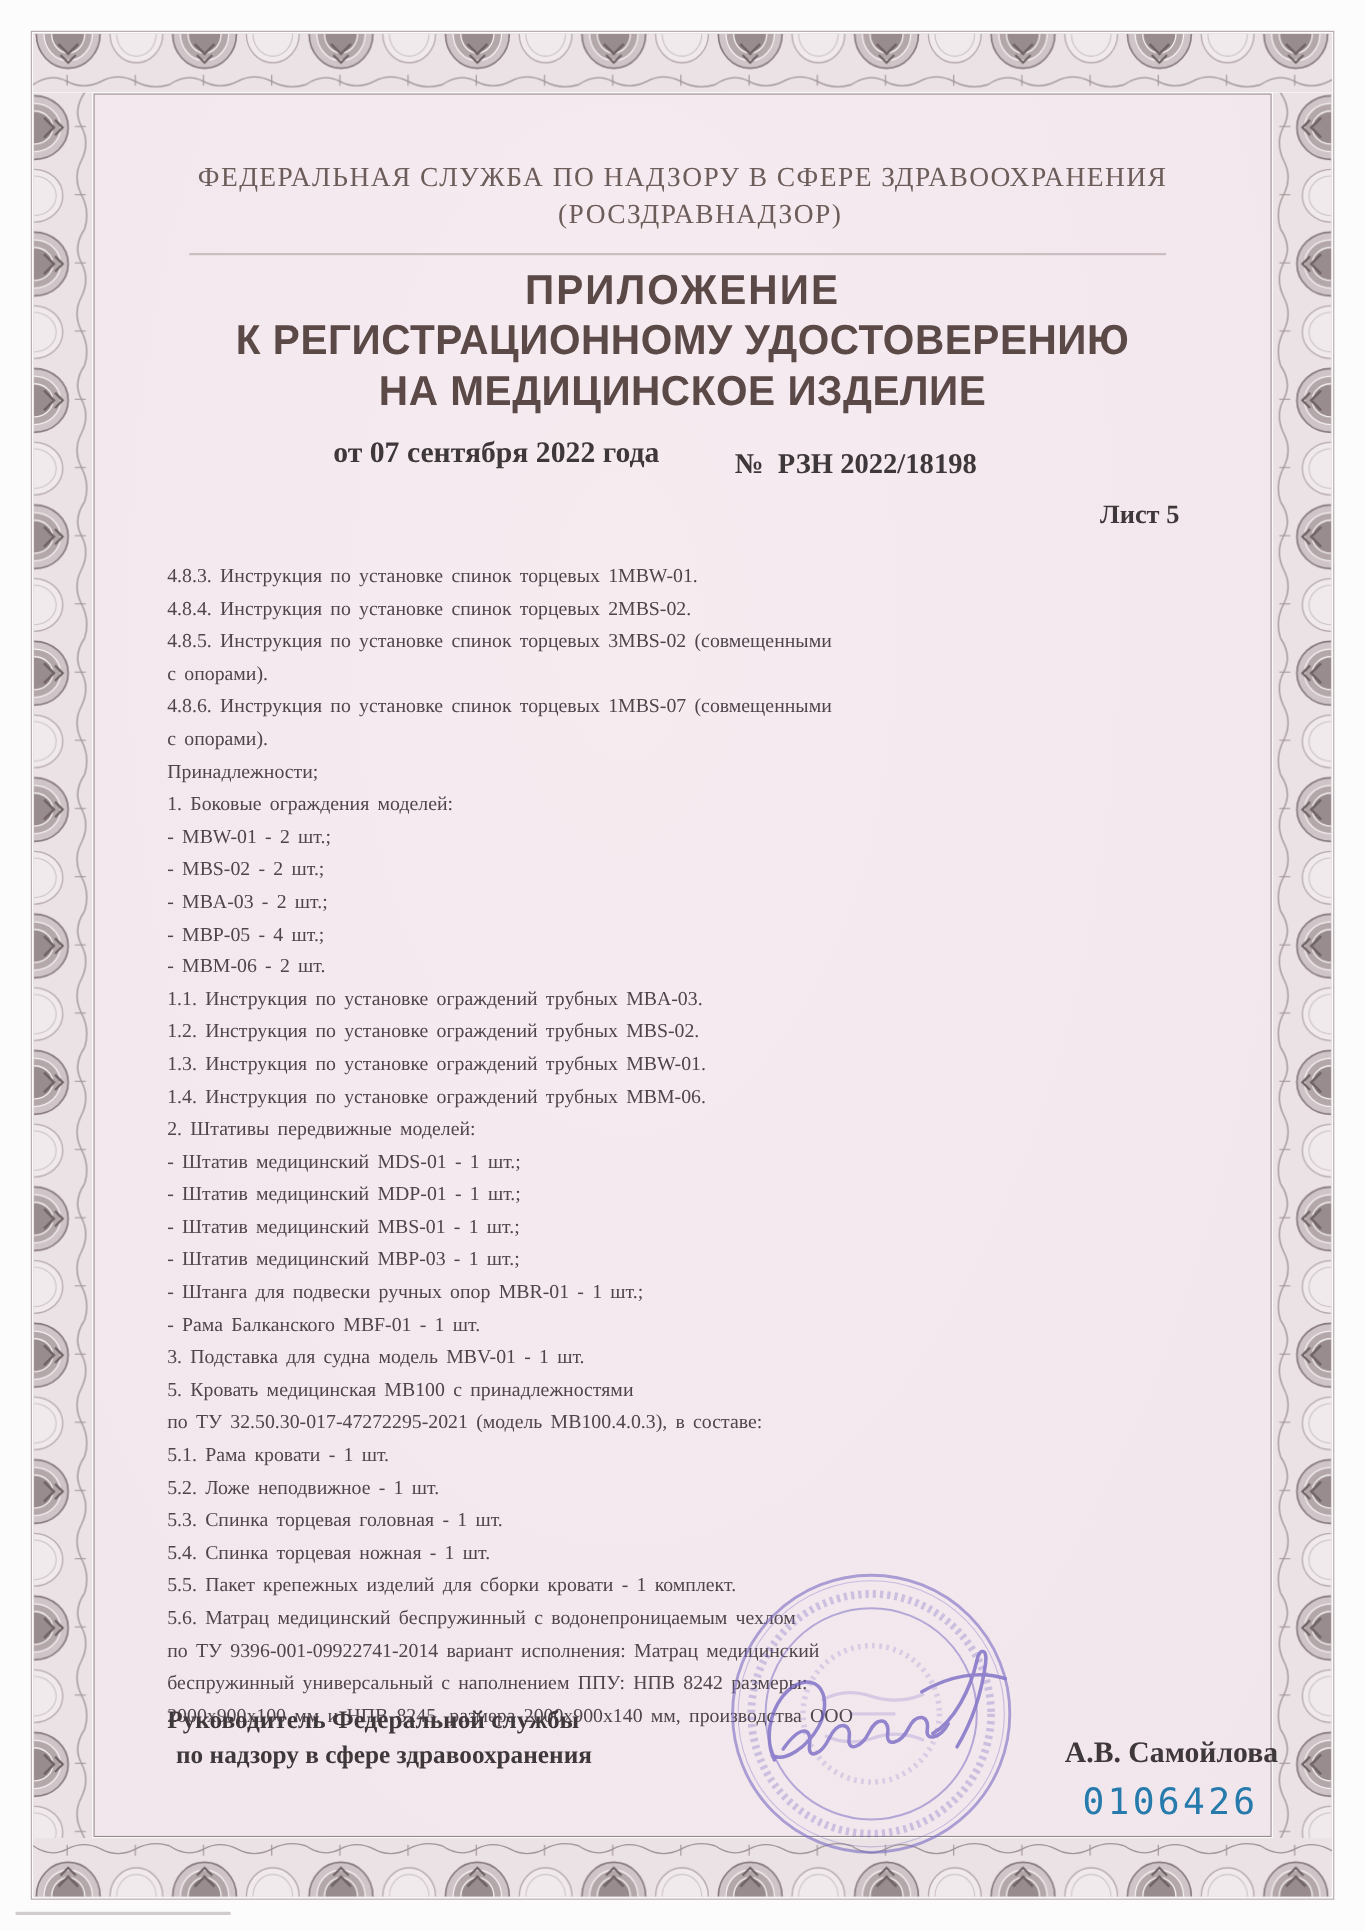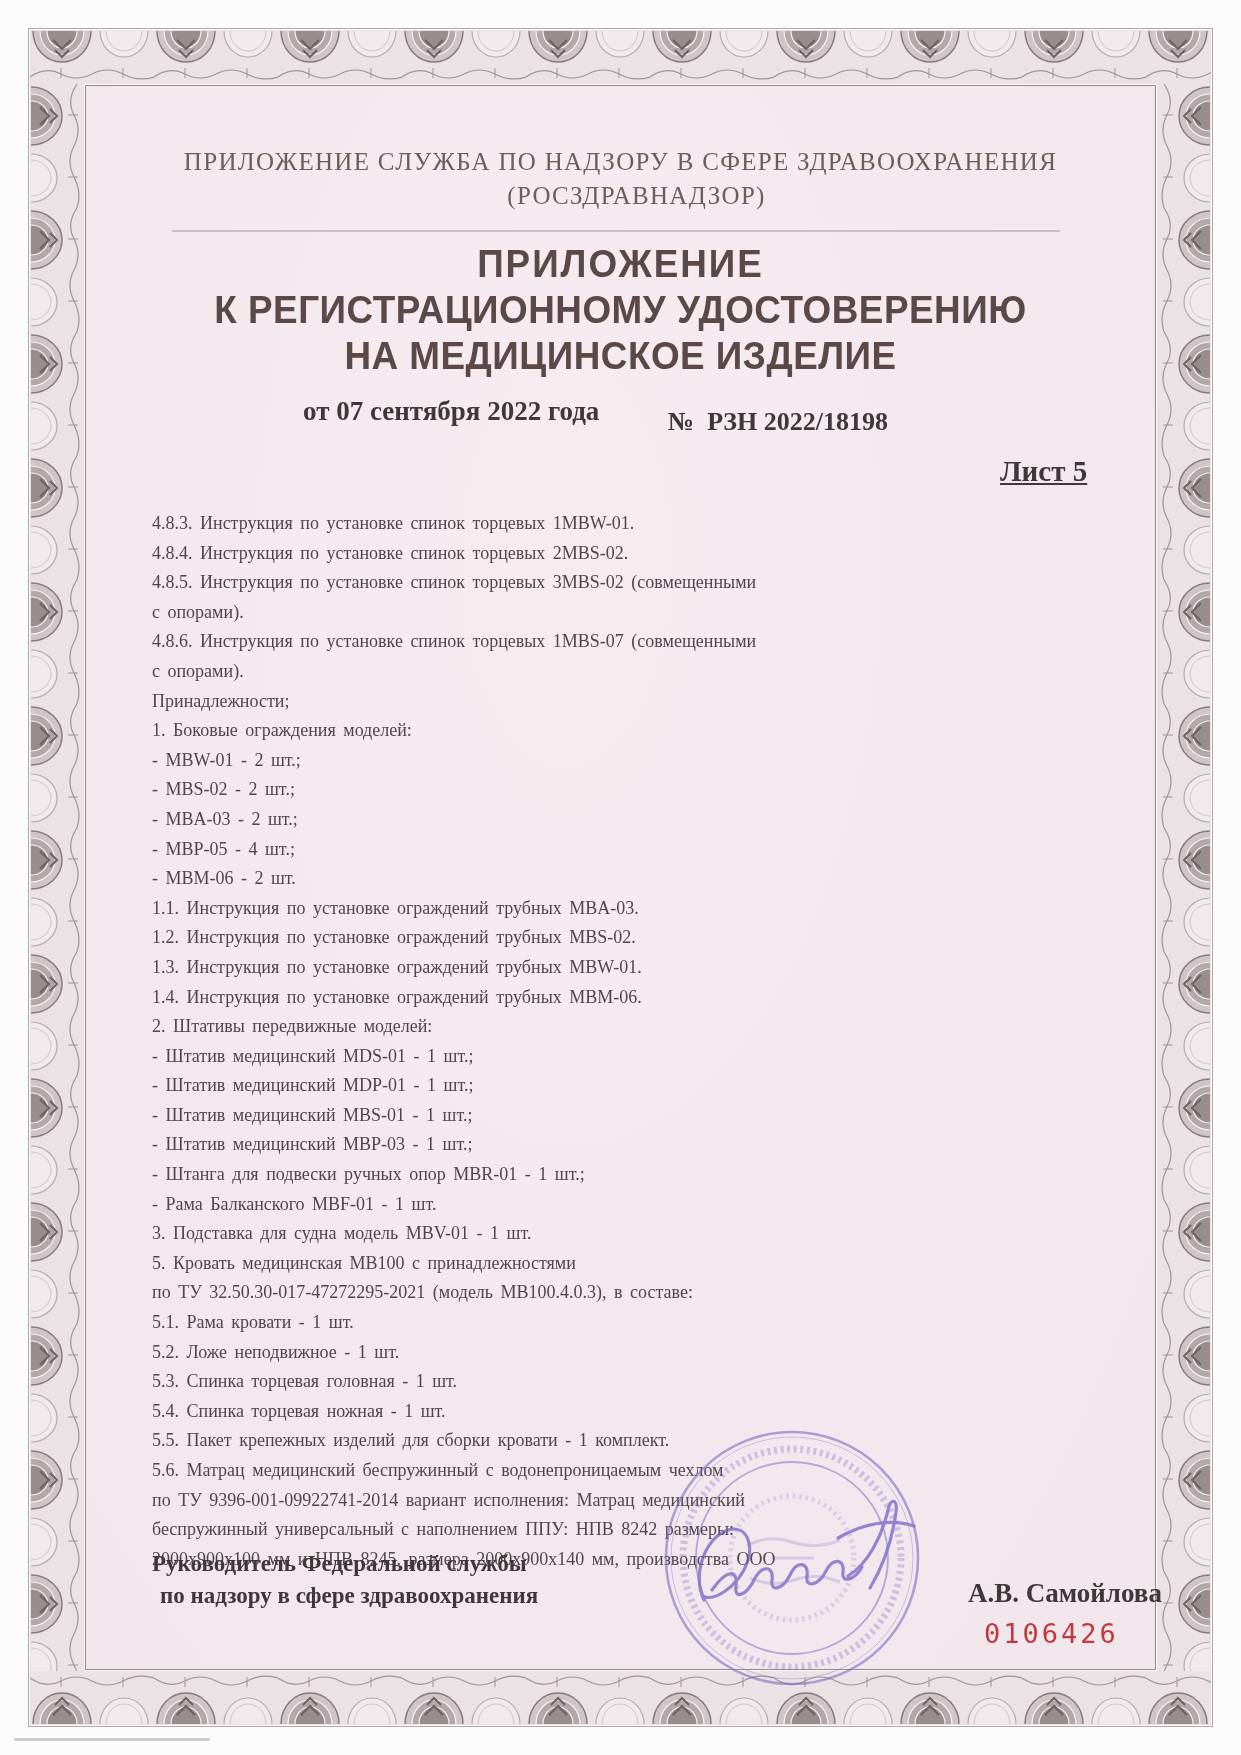--- a/index.html
+++ b/index.html
@@ -35,22 +35,22 @@
   .ttl1{letter-spacing:2px;}
   .b-serif{font-family:"Liberation Serif", serif; font-weight:700; color:#3e383a;}
   .abs{position:absolute; white-space:pre;}
   .body-list{
     position:absolute; left:152px; top:509px; width:960px;
     font-size:18px; line-height:29.6px; color:#4f464b; word-spacing:3px;
   }
   .body-list div{white-space:nowrap;}
   .footer-role{font-size:23px; line-height:31px;}
   .serial{
-    font-family:"DejaVu Sans Mono", monospace; font-size:27px;
-    color:#b91c1c; letter-spacing:3px; opacity:.85;
+    font-family:"DejaVu Sans Mono", monospace; font-size:33px;
+    color:#0369a1; letter-spacing:3px; opacity:.85;
   }
   .stamp{position:absolute; left:652px; top:1418px; width:290px; height:290px; opacity:.78;}
   .artifact{position:absolute; left:14px; top:1738px; width:196px; height:3px; background:#d2cbcb; border-radius:2px;}
 </style>
 </head>
 <body>
 
 <div class="page">
 
   <div class="line-outer"></div>
@@ -123,31 +123,31 @@
         <path d="M7,0 Q18,16 10,31 Q2,46 10,62 Q18,77 10,93 Q2,108 7,124" fill="none" stroke="#a09396" stroke-width="1.2"></path>
         <path d="M6,31 l10,0 M6,93 l10,0" stroke="#a09396" stroke-width="1"></path>
       </pattern>
     </defs>
     <rect width="100%" height="100%" fill="url(#pr)"></rect>
   </svg>
 
   <div class="content"></div>
   <div class="line-inner"></div>
 
-  <div class="ctr hdr" style="top:148px;">ПРИЛОЖЕНИЕ СЛУЖБА ПО НАДЗОРУ В СФЕРЕ ЗДРАВООХРАНЕНИЯ</div>
+  <div class="ctr hdr" style="top:148px;">ФЕДЕРАЛЬНАЯ СЛУЖБА ПО НАДЗОРУ В СФЕРЕ ЗДРАВООХРАНЕНИЯ</div>
   <div class="ctr hdr" style="top:182px;padding-left:32px;">(РОСЗДРАВНАДЗОР)</div>
   <div class="rule" style="top:230px;"></div>
 
   <div class="ctr ttl ttl1" style="top:243px;">ПРИЛОЖЕНИЕ</div>
   <div class="ctr ttl" style="top:289px;">К РЕГИСТРАЦИОННОМУ УДОСТОВЕРЕНИЮ</div>
   <div class="ctr ttl" style="top:335px;">НА МЕДИЦИНСКОЕ ИЗДЕЛИЕ</div>
 
   <div class="abs b-serif" style="left:303px; top:396px; font-size:27px;">от 07 сентября 2022 года</div>
   <div class="abs b-serif" style="left:668px; top:407px; font-size:26px;">№  РЗН 2022/18198</div>
-  <div class="abs b-serif" style="left:1000px; top:455px; font-size:29px;text-decoration:underline;">Лист 5</div>
+  <div class="abs b-serif" style="left:1000px; top:455px; font-size:24px;">Лист 5</div>
 
   <div class="body-list">
     <div>4.8.3. Инструкция по установке спинок торцевых 1MBW-01.</div>
     <div>4.8.4. Инструкция по установке спинок торцевых 2MBS-02.</div>
     <div>4.8.5. Инструкция по установке спинок торцевых 3MBS-02 (совмещенными</div>
     <div>с опорами).</div>
     <div>4.8.6. Инструкция по установке спинок торцевых 1MBS-07 (совмещенными</div>
     <div>с опорами).</div>
     <div>Принадлежности;</div>
     <div>1. Боковые ограждения моделей:</div>

